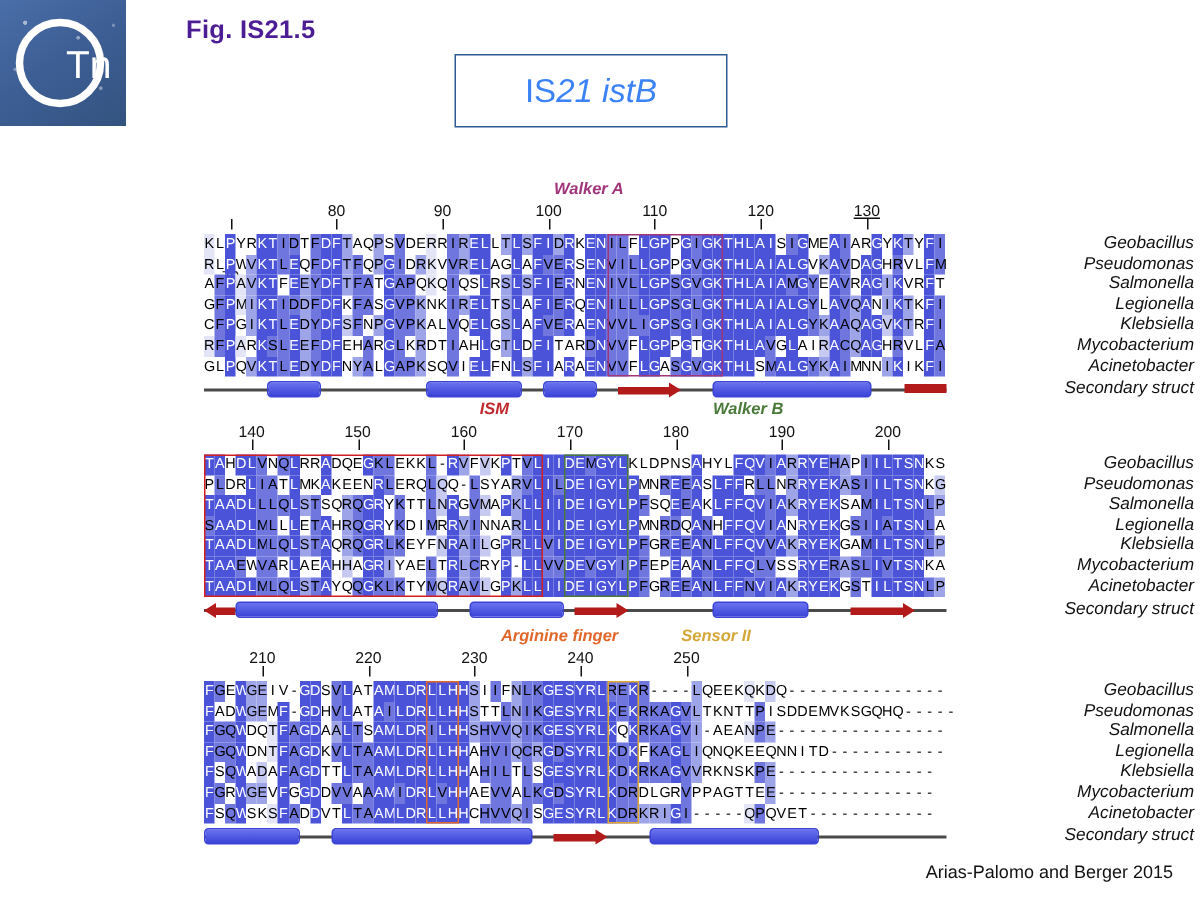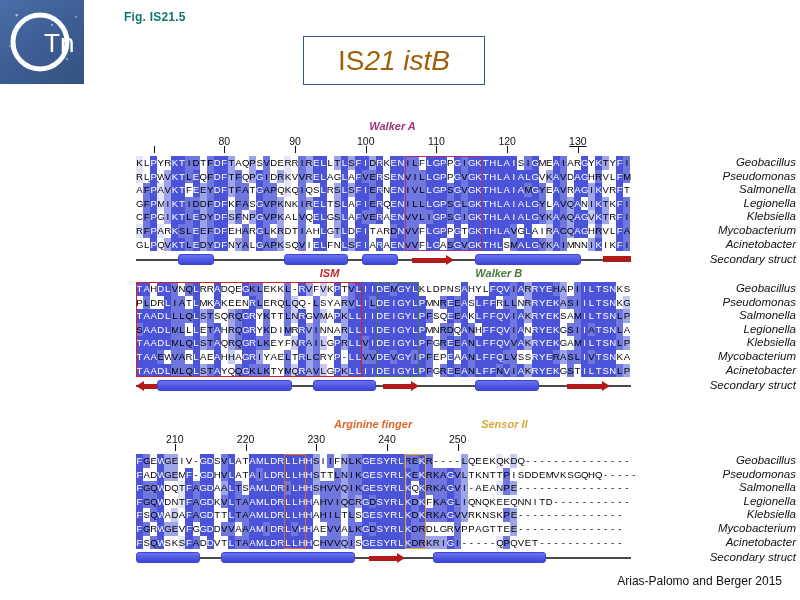--- a/index.html
+++ b/index.html
@@ -21,29 +21,29 @@
       radial-gradient(circle at 35% 78%, rgba(255,255,255,.4) 0 1px, transparent 1.4px),
       radial-gradient(circle at 12% 55%, rgba(255,255,255,.35) 0 1px, transparent 1.3px),
       radial-gradient(circle at 90% 20%, rgba(255,255,255,.3) 0 1px, transparent 1.3px),
       linear-gradient(145deg,#4a6ea8 0%,#3e5f96 45%,#33537f 100%);
   }
   #logo svg{display:block;}
 
   
   #fig-label{
     position:absolute;left:124px;top:10px;
-    font-size:12px;color:#0f766e;font-weight:600;letter-spacing:.2px;
+    font-size:17px;color:#4c1d95;font-weight:600;letter-spacing:.2px;
   }
   #title-box{
     position:absolute;left:303px;top:36px;width:180px;height:47px;
     border:1.6px solid #2e5a92;background:#ffffff;
     display:flex;align-items:center;justify-content:center;
   }
   #title-text{
-    font-size:28px;color:#a16207;white-space:nowrap;
+    font-size:22px;color:#3b82f6;white-space:nowrap;
   }
   #title-text .ital{font-style:italic;}
 
   
   .block{position:absolute;left:0;width:800px;}
   .motif-row{position:relative;height:15px;}
   .motif{
     position:absolute;top:0;
     font-size:11px;font-weight:bold;font-style:italic;
     white-space:nowrap;
@@ -201,20 +201,36 @@
           <div class="helix" style="left: 339.36px; width: 106.05px;"></div>
           <div class="bar" style="left: 466.62px; width: 28.28px;"></div>
         </div>
       </div>
     </div>
     <div class="block" style="top: 267px;">
       <div class="motif-row">
         <div class="motif" style="left: 319.82px; color: rgb(192, 40, 45);">ISM</div>
         <div class="motif" style="left: 475.36px; color: rgb(74, 122, 58);">Walker B</div>
       </div>
+      <div class="ruler">
+        <div class="num" style="left: 167.815px;">140</div>
+        <div class="tick" style="left: 167.815px;"></div>
+        <div class="num" style="left: 238.515px;">150</div>
+        <div class="tick" style="left: 238.515px;"></div>
+        <div class="num" style="left: 309.215px;">160</div>
+        <div class="tick" style="left: 309.215px;"></div>
+        <div class="num" style="left: 379.915px;">170</div>
+        <div class="tick" style="left: 379.915px;"></div>
+        <div class="num" style="left: 450.615px;">180</div>
+        <div class="tick" style="left: 450.615px;"></div>
+        <div class="num" style="left: 521.315px;">190</div>
+        <div class="tick" style="left: 521.315px;"></div>
+        <div class="num" style="left: 592.015px;">200</div>
+        <div class="tick" style="left: 592.015px;"></div>
+      </div>
       <div class="rows">
         <div class="seqrow">
           <div class="name">Geobacillus</div>
           <div class="seq"><span class="c5">T</span><span class="c5">A</span><span class="c0">H</span><span class="c5">D</span><span class="c5">L</span><span class="c4">V</span><span class="c0">N</span><span class="c4">Q</span><span class="c5">L</span><span class="c0">R</span><span class="c0">R</span><span class="c5">A</span><span class="c0">D</span><span class="c0">Q</span><span class="c0">E</span><span class="c5">G</span><span class="c4">K</span><span class="c4">L</span><span class="c0">E</span><span class="c0">K</span><span class="c0">K</span><span class="c4">L</span><span class="c0">-</span><span class="c5">R</span><span class="c3">V</span><span class="c0">F</span><span class="c2">V</span><span class="c0">K</span><span class="c5">P</span><span class="c0">T</span><span class="c4">V</span><span class="c5">L</span><span class="c5">I</span><span class="c5">I</span><span class="c5">D</span><span class="c5">E</span><span class="c4">M</span><span class="c5">G</span><span class="c5">Y</span><span class="c5">L</span><span class="c0">K</span><span class="c0">L</span><span class="c0">D</span><span class="c0">P</span><span class="c0">N</span><span class="c0">S</span><span class="c5">A</span><span class="c0">H</span><span class="c0">Y</span><span class="c0">L</span><span class="c5">F</span><span class="c5">Q</span><span class="c5">V</span><span class="c4">I</span><span class="c5">A</span><span class="c3">R</span><span class="c5">R</span><span class="c5">Y</span><span class="c5">E</span><span class="c4">H</span><span class="c3">A</span><span class="c0">P</span><span class="c4">I</span><span class="c5">I</span><span class="c5">L</span><span class="c5">T</span><span class="c5">S</span><span class="c5">N</span><span class="c0">K</span><span class="c0">S</span></div>
         </div>
         <div class="seqrow">
           <div class="name">Pseudomonas</div>
           <div class="seq"><span class="c0">P</span><span class="c4">L</span><span class="c0">D</span><span class="c0">R</span><span class="c5">L</span><span class="c4">I</span><span class="c4">A</span><span class="c0">T</span><span class="c5">L</span><span class="c0">M</span><span class="c0">K</span><span class="c5">A</span><span class="c0">K</span><span class="c0">E</span><span class="c0">E</span><span class="c0">N</span><span class="c5">R</span><span class="c4">L</span><span class="c0">E</span><span class="c0">R</span><span class="c0">Q</span><span class="c4">L</span><span class="c2">Q</span><span class="c0">Q</span><span class="c0">-</span><span class="c4">L</span><span class="c0">S</span><span class="c0">Y</span><span class="c0">A</span><span class="c3">R</span><span class="c4">V</span><span class="c5">L</span><span class="c5">I</span><span class="c4">L</span><span class="c5">D</span><span class="c5">E</span><span class="c5">I</span><span class="c5">G</span><span class="c5">Y</span><span class="c5">L</span><span class="c5">P</span><span class="c0">M</span><span class="c0">N</span><span class="c4">R</span><span class="c5">E</span><span class="c4">E</span><span class="c5">A</span><span class="c0">S</span><span class="c5">L</span><span class="c5">F</span><span class="c5">F</span><span class="c0">R</span><span class="c4">L</span><span class="c4">L</span><span class="c0">N</span><span class="c3">R</span><span class="c5">R</span><span class="c5">Y</span><span class="c5">E</span><span class="c5">K</span><span class="c3">A</span><span class="c4">S</span><span class="c4">I</span><span class="c5">I</span><span class="c5">L</span><span class="c5">T</span><span class="c5">S</span><span class="c5">N</span><span class="c0">K</span><span class="c2">G</span></div>
         </div>
         <div class="seqrow">
@@ -258,21 +274,21 @@
           <div class="strand right" style="left: 431.27px; width: 42.42px;">
             <div class="shaft" style="width: 35.42px;"></div>
             <div class="head"></div>
           </div>
         </div>
       </div>
     </div>
     <div class="block" style="top: 418px;">
       <div class="motif-row">
         <div class="motif" style="left: 333.96px; color: rgb(224, 102, 42);">Arginine finger</div>
-        <div class="motif" style="left: 454.15px; color: rgb(212, 168, 56); margin-left: 27px;">Sensor II</div>
+        <div class="motif" style="left: 454.15px; color: rgb(212, 168, 56);">Sensor II</div>
       </div>
       <div class="ruler">
         <div class="num" style="left: 174.885px;">210</div>
         <div class="tick" style="left: 174.885px;"></div>
         <div class="num" style="left: 245.585px;">220</div>
         <div class="tick" style="left: 245.585px;"></div>
         <div class="num" style="left: 316.285px;">230</div>
         <div class="tick" style="left: 316.285px;"></div>
         <div class="num" style="left: 386.985px;">240</div>
         <div class="tick" style="left: 386.985px;"></div>

